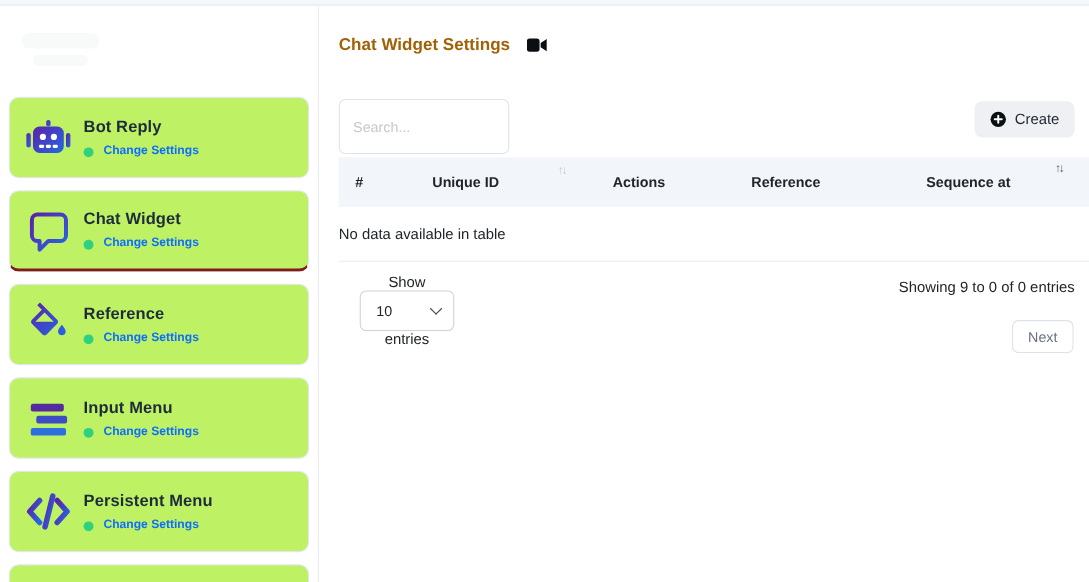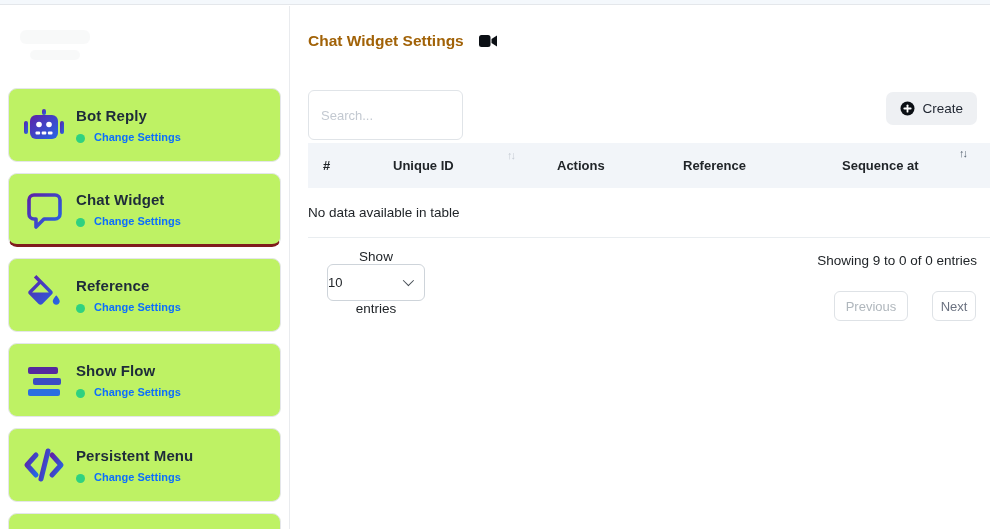--- a/index.html
+++ b/index.html
@@ -63,32 +63,32 @@
   .sort-icon { position:absolute; font-size:11px; font-weight:400; letter-spacing:-2px; cursor:pointer; }
   .sort-uid { left:199px; top:6px; color:#c7cdd5; }
   .sort-created { right:24px; top:4px; color:#596573; }
 
   .empty-row { position:absolute; top:182px; left:17px; right:0; height:50px;
     display:flex; align-items:center; 
     border-bottom:1px solid #e9edf0; font-size:13.5px; color:#212529; }
 
   .show-group { position:absolute; top:243px; left:25px; display:flex; align-items:center;flex-direction:column; }
   .show-label, .entries-label { font-size:13.5px; color:#212529; }
-  .page-select { position:relative; margin:0 11px; width:98px; height:37px;
+  .page-select { position:relative; margin:0 11px; width:86px; height:37px;
     border:1px solid #ced4da; border-radius:6px; background:#fff;
-    display:flex; align-items:center; font-size:13px; color:#212529; cursor:pointer; }
+    display:flex; align-items:center; padding-left:14px; font-size:13px; color:#212529; cursor:pointer; }
   .select-chevron { position:absolute; right:13px; top:13px; width:8px; height:8px;
     border-right:1.8px solid #454c54; border-bottom:1.8px solid #454c54;
     transform:rotate(45deg) translateY(-2px); }
   .summary { position:absolute; top:247px; right:13px; font-size:13.5px; color:#212529; }
   .pg-btn { position:absolute; top:285px; height:30px; background:#fff;
     border:1px solid #dee2e6; border-radius:6px; font-size:13px; font-family:inherit;
     display:flex; align-items:center; justify-content:center; cursor:pointer; }
   .prev-btn { right:82px; width:74px; color:#b0b7bd; }
-  .next-btn { right:14px; width:44px; color:#6b7280; }
+  .next-btn { right:14px; width:56px; color:#6b7280; }
 </style>
 </head>
 <body>
 
 <svg width="0" height="0" style="position:absolute">
   <defs>
     <linearGradient id="pbgrad" x1="0" y1="0" x2="1" y2="1">
       <stop offset="0" stop-color="#5d21a8"></stop>
         <stop offset="1" stop-color="#2468e5"></stop>
     </linearGradient>
@@ -162,21 +162,21 @@
 
     <div class="card">
       <span class="icon">
         <svg width="44" height="44" viewBox="0 0 44 44">
           <rect x="6" y="9" width="30" height="7" rx="2" fill="#542a9e"></rect>
           <rect x="11" y="20" width="28" height="7" rx="2" fill="#3b4cc4"></rect>
           <rect x="6" y="31" width="32" height="7" rx="2" fill="#2b6fe0"></rect>
         </svg>
       </span>
       <div class="card-text">
-        <div class="card-title">Show Flow</div>
+        <div class="card-title">Input Menu</div>
         <div class="card-sub">
           <span class="dot"></span>
           <a class="change-link">Change Settings</a>
         </div>
       </div>
     </div>
 
     <div class="card">
       <span class="icon">
         <svg width="44" height="44" viewBox="0 0 44 44" fill="none" stroke="url(#pbgrad)" stroke-width="5" stroke-linecap="round" stroke-linejoin="round">
@@ -242,15 +242,14 @@
     <span class="show-label">Show</span>
     <div class="page-select">
       <span>10</span>
       <span class="select-chevron"></span>
     </div>
     <span class="entries-label">entries</span>
   </div>
 
   <div class="summary">Showing 9 to 0 of 0 entries</div>
 
-  <button class="pg-btn prev-btn">Previous</button>
   <button class="pg-btn next-btn">Next</button>
 </div>
 
 </body></html>

